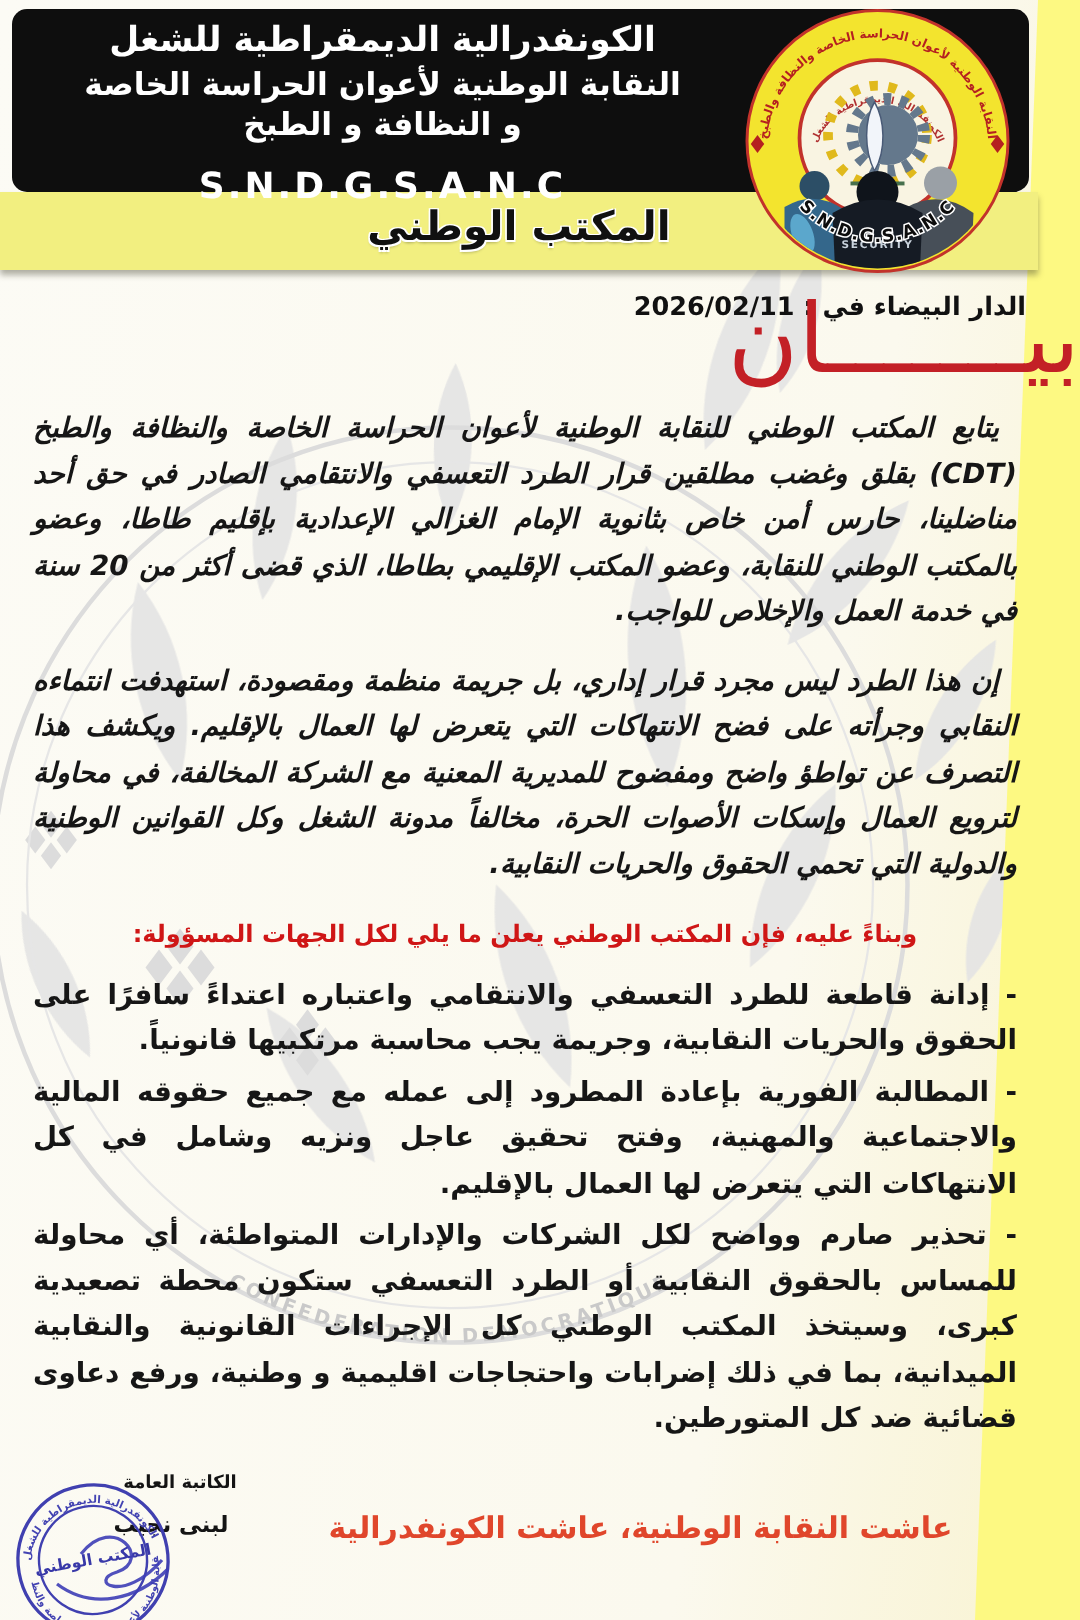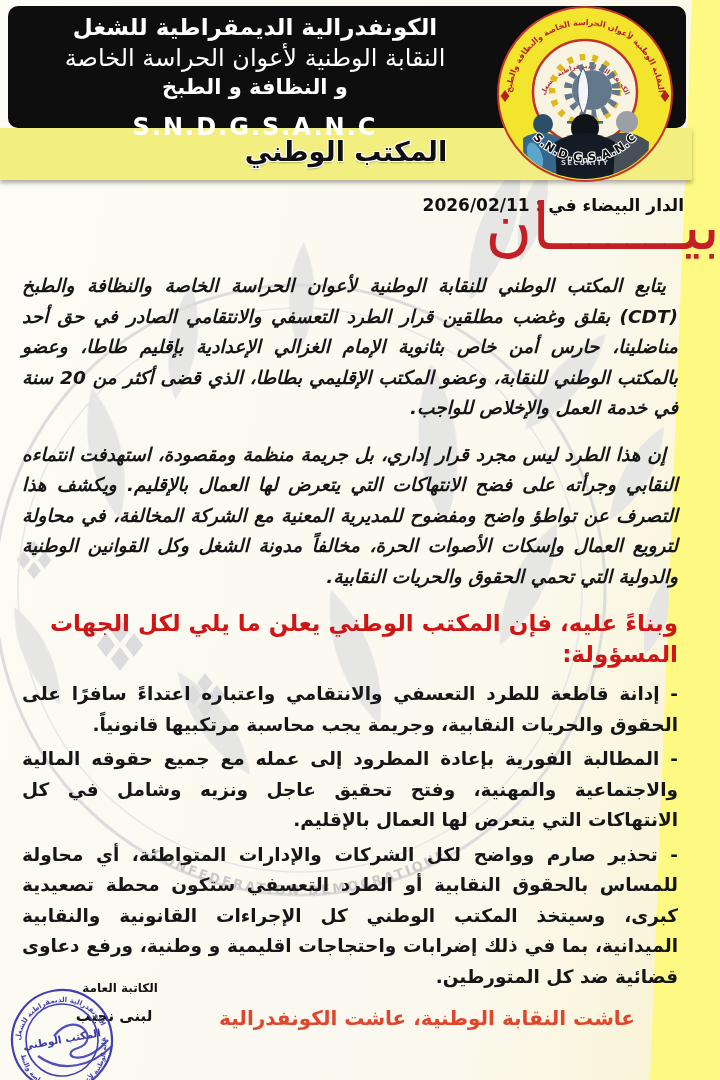--- a/index.html
+++ b/index.html
@@ -16,21 +16,21 @@
   }
   
   .watermark{position:absolute;left:0;top:0;width:720px;height:1080px;z-index:0;}
   
   .header-black{
     position:absolute;left:8px;top:6px;width:678px;height:122px;
     background:#0e0e0e;border-radius:10px;z-index:3;
   }
   .org-block{position:absolute;left:12px;top:9px;width:470px;text-align:center;color:#ffffff;direction:rtl;line-height:1.12;}
   .org-l1{font-size:23px;font-weight:bold;margin-bottom:4px;}
-  .org-l2{font-size:24px;font-weight:normal;margin-bottom:4px;}
+  .org-l2{font-size:21px;font-weight:bold;margin-bottom:4px;}
   .org-l3{font-size:21px;font-weight:bold;margin-bottom:15px;}
   .org-l4{font-size:24px;font-weight:bold;letter-spacing:2px;direction:ltr;}
   .header-band{
     position:absolute;left:0;top:128px;width:692px;height:52px;background:#f2ef80;z-index:2;
     box-shadow:0 3px 4px rgba(60,60,40,.4);
   }
   .band-title{
     width:100%;text-align:center;font-size:27px;font-weight:bold;color:#101010;margin-top:8px;direction:rtl;
     text-shadow:-1px -1px 0 #fff,1px -1px 0 #fff,-1px 1px 0 #fff,1px 1px 0 #fff,0 2px 2px rgba(0,0,0,.25);
   }
@@ -40,21 +40,21 @@
   .bayan-title{
     position:absolute;left:80px;top:190px;width:640px;text-align:right;z-index:2;
     color:#c32026;font-size:64px;line-height:74px;font-weight:normal;direction:rtl;
   }
   
   .body-text{
     position:absolute;left:22px;right:42px;top:271px;z-index:2;direction:rtl;
     font-size:18.5px;line-height:30.5px;font-weight:bold;color:#161616;text-align:justify;
   }
   .para{margin:0 0 16px 0;text-indent:12px;font-style:italic;}
-  .demands-heading{color:#cf1616;font-size:23px;text-align:right;margin:2px 0 10px 0;}
+  .demands-heading{color:#cf1616;font-size:16px;text-align:center;margin:2px 0 10px 0;}
   .demand{margin:0 0 4px 0;}
   
   .sig-role{position:absolute;left:58px;top:981px;width:124px;text-align:center;z-index:2;font-size:12px;font-weight:bold;color:#141414;direction:rtl;}
   .sig-name{position:absolute;left:60px;top:1007px;width:108px;text-align:center;z-index:2;font-size:15px;font-weight:bold;color:#141414;direction:rtl;}
   .stamp{position:absolute;left:6px;top:984px;width:112px;height:112px;z-index:4;}
   .slogan{
     position:absolute;left:195px;top:1001px;width:440px;z-index:2;direction:rtl;
     color:#e0462b;font-size:20px;line-height:35px;font-weight:bold;
   }
 </style>

